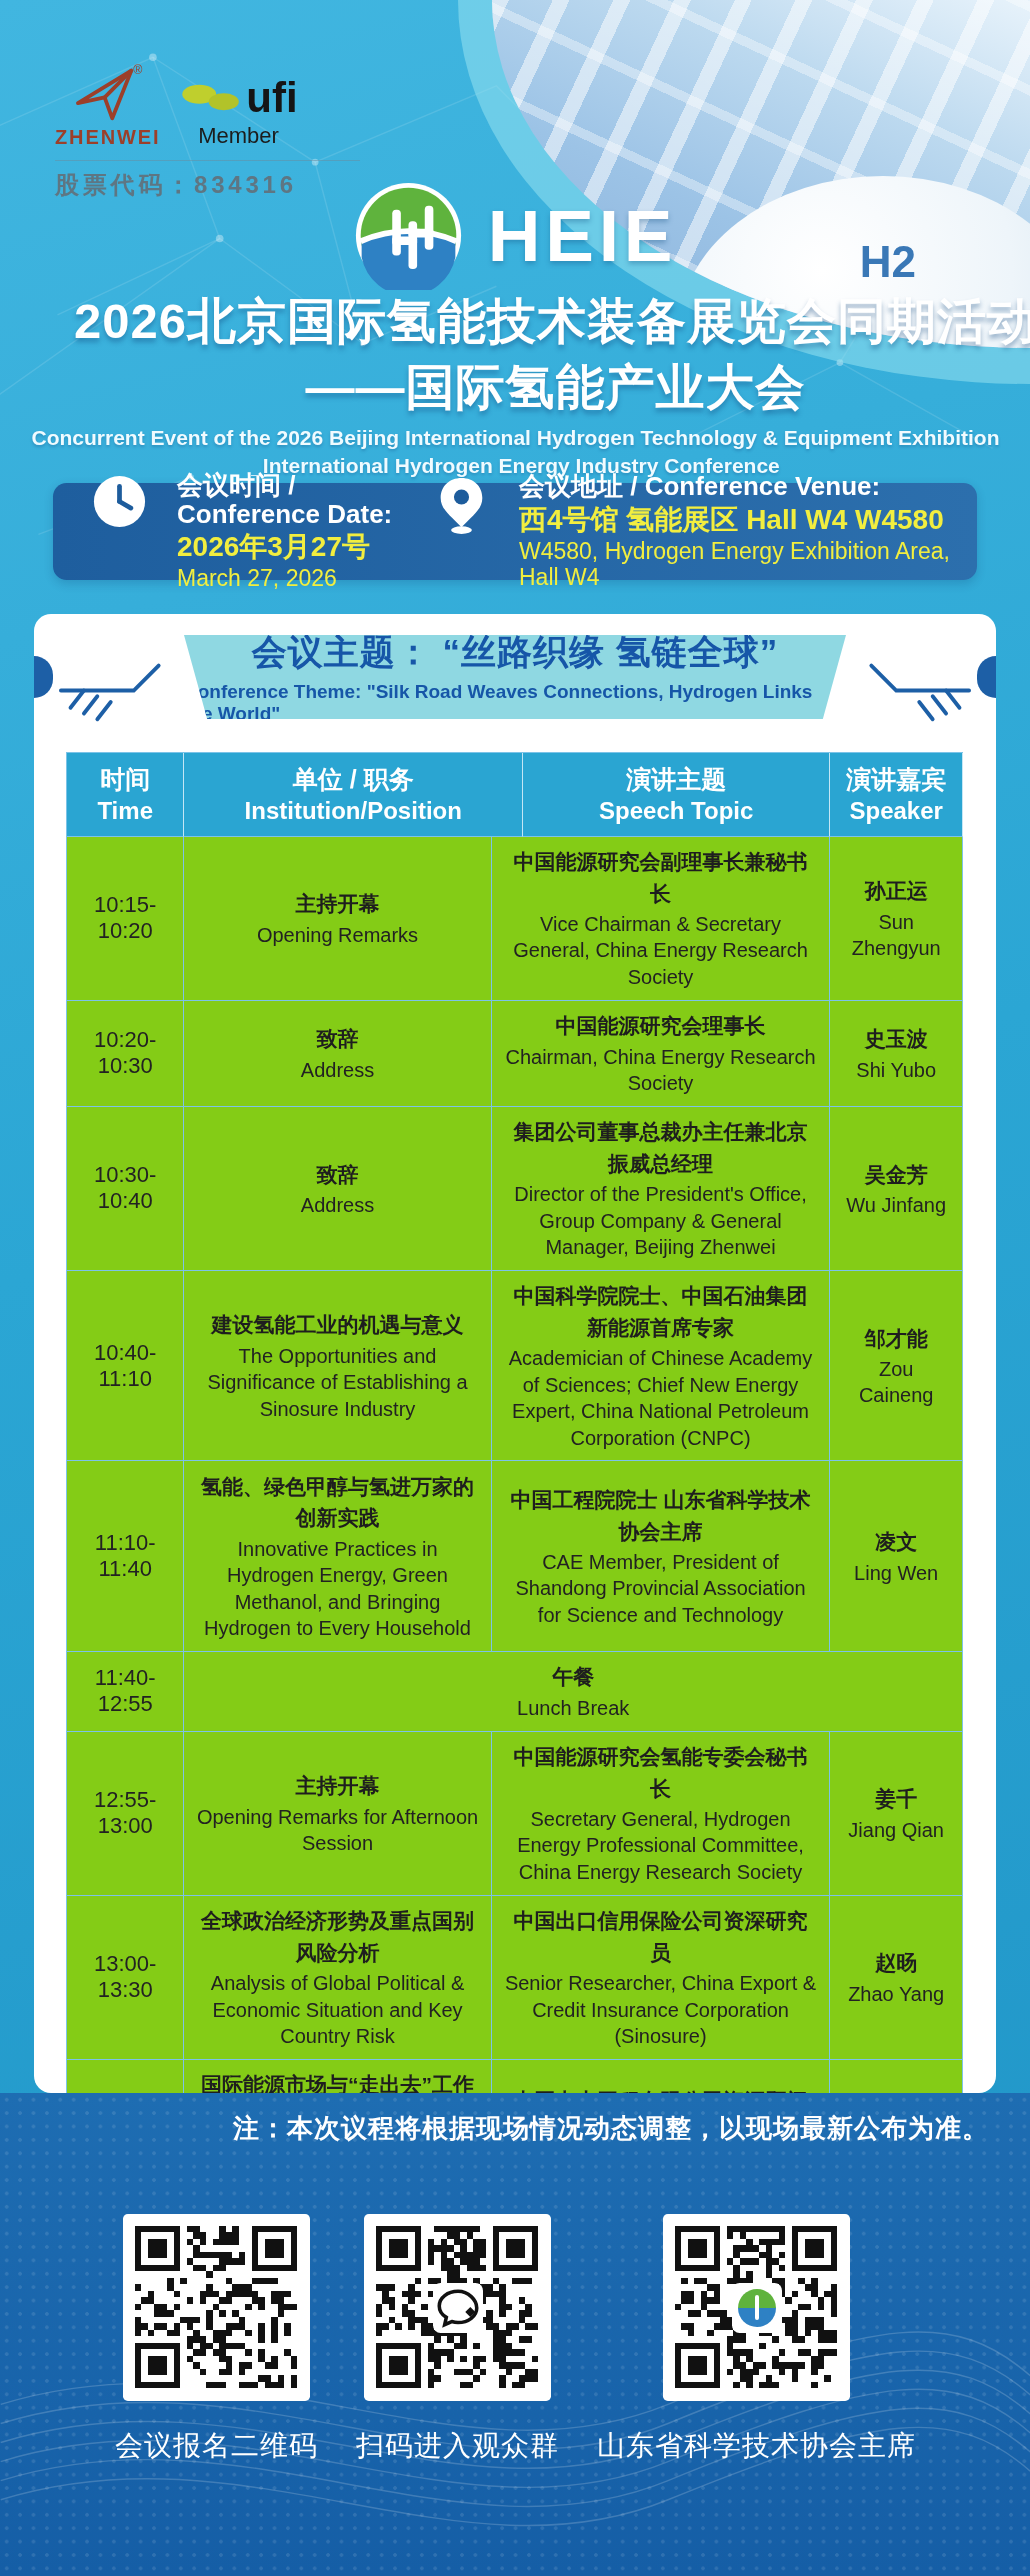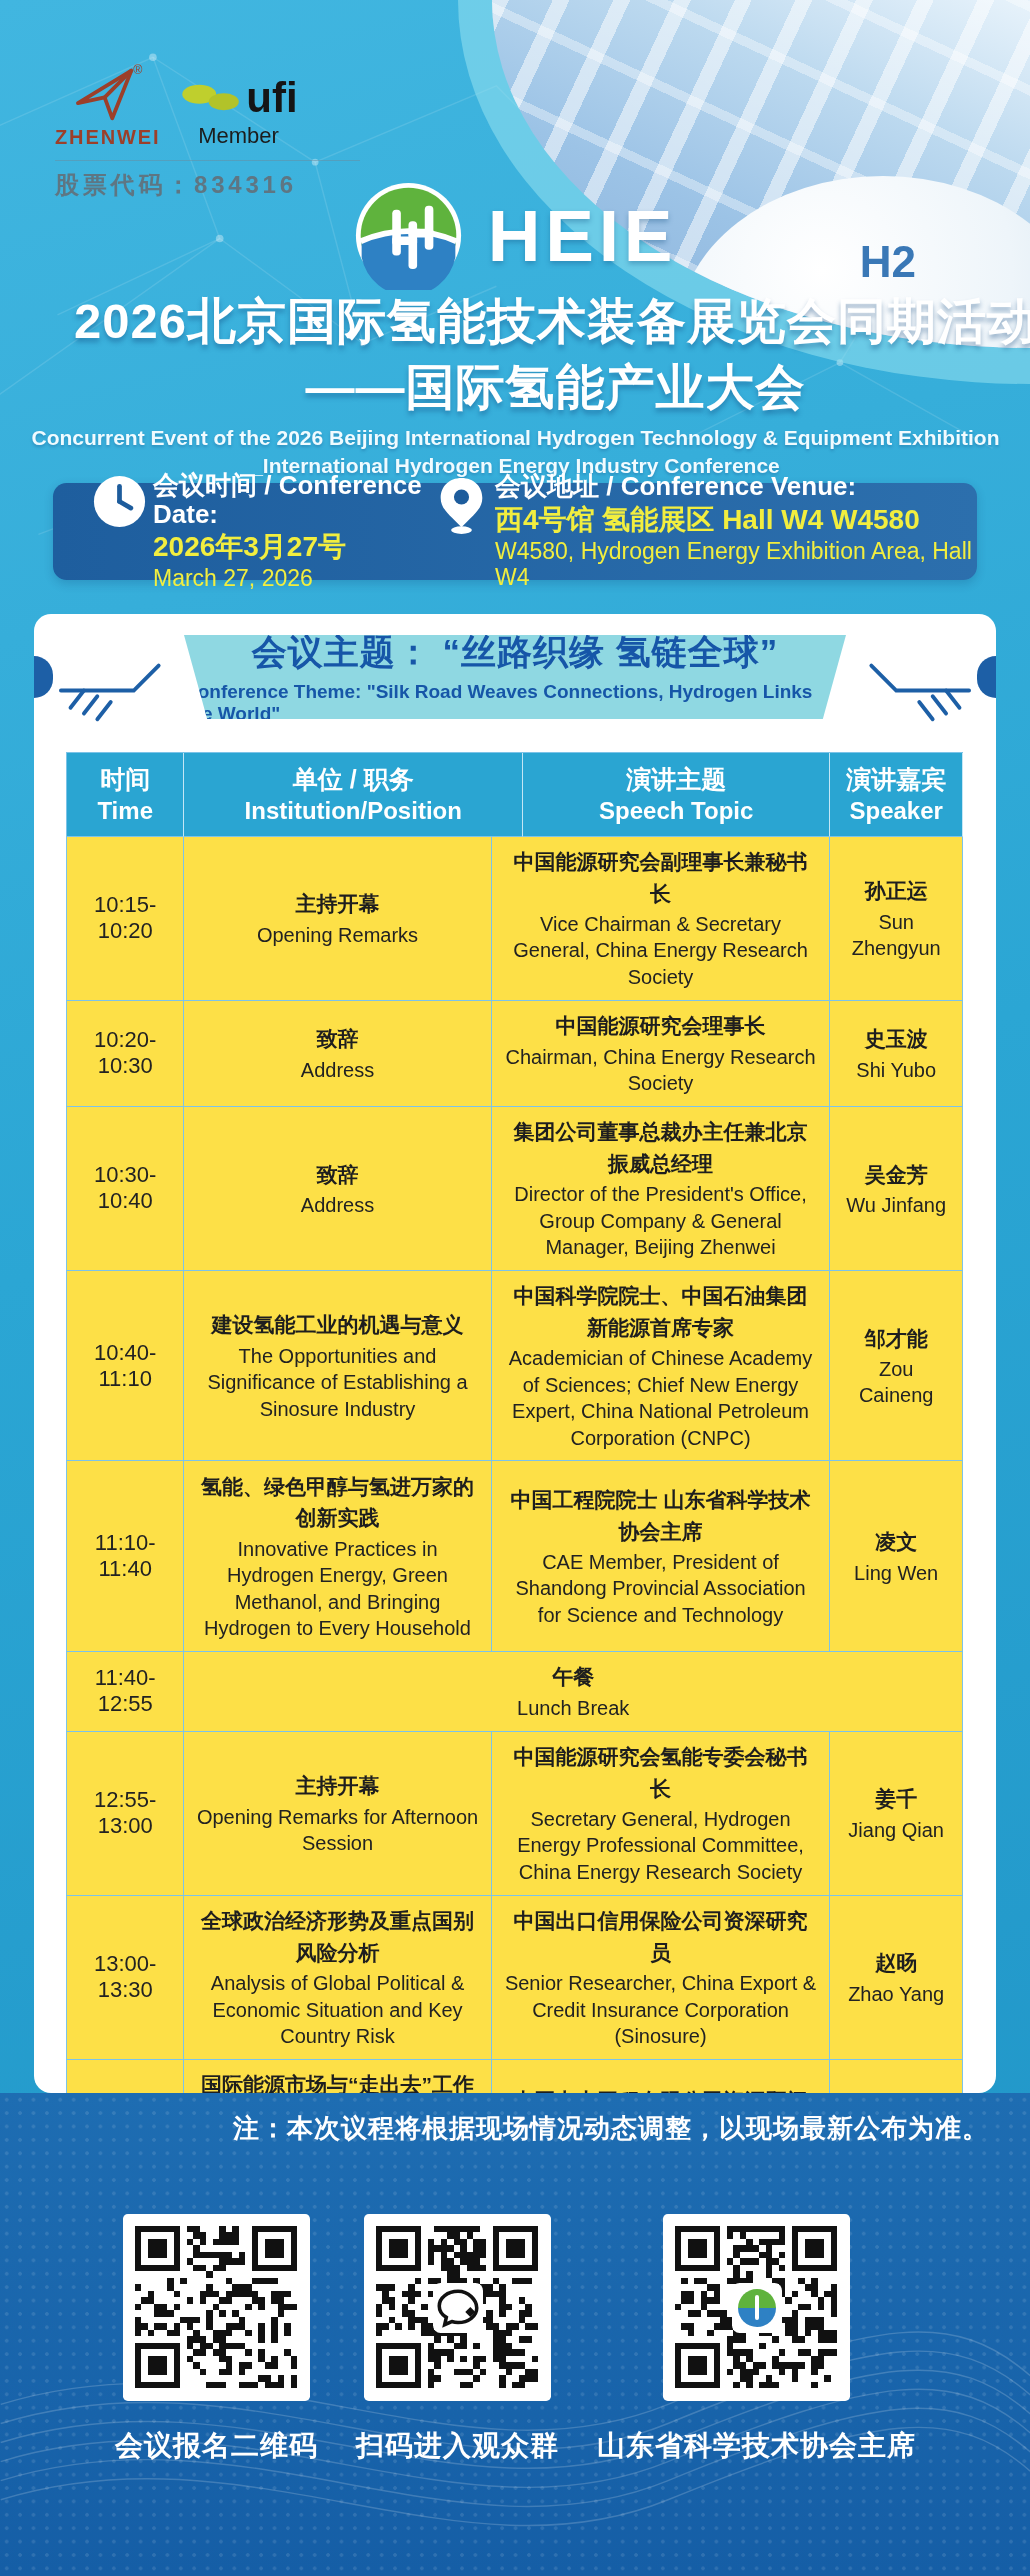--- a/index.html
+++ b/index.html
@@ -39,21 +39,21 @@
   .title{position:absolute;left:0;width:100%;text-align:center;color:#fff;font-weight:800;
     font-size:49px;letter-spacing:1px;text-shadow:0 3.8px 5.7px rgba(15,70,125,.4);padding-left:40px;}
   .t1{top:289px;} .t2{top:355px;}
   .subtitle{position:absolute;left:0;width:100%;text-align:center;color:#f0fbff;font-weight:600;
     font-size:21px;text-shadow:0 1.9px 2.9px rgba(15,70,125,.3);}
   .s1{top:426px;} .s2{top:454px;}
   
   .infobar{position:absolute;top:483px;left:53px;width:924px;height:97px;border-radius:13.4px;
     background:linear-gradient(90deg,#1e5e9e,#2c6fad);display:flex;align-items:center;
     box-shadow:0 3.8px 9.5px rgba(0,40,90,.18);}
-  .info{display:flex;align-items:flex-start;gap:7px;}
+  .info{display:flex;align-items:flex-start;gap:31px;}
   .info.left{padding-left:40px;width:382px;box-sizing:border-box;}
   .info.right{flex:1;}
   .info-icon{margin-top:3.8px;flex:0 0 auto;}
   .info-label{color:#fff;font-weight:700;font-size:26px;line-height:1.1;}
   .info-l1{color:#f2ee3f;font-weight:700;font-size:28px;line-height:1.15;margin-top:2.9px;}
   .info-l2{color:#f2ee3f;font-size:23px;line-height:1.15;margin-top:1.9px;}
   
   .card{position:absolute;left:34px;top:614px;width:962px;height:1479px;background:#ffffff;border-radius:17px;}
   .bump{position:absolute;width:19px;height:42px;background:#1d5fa6;top:42px;}
   .bump.l{left:0;border-radius:0 42px 42px 0;}
@@ -65,21 +65,21 @@
     background:#8fd8e2;clip-path:polygon(0 0,100% 0,96.5% 100%,3.5% 100%);
     display:flex;flex-direction:column;align-items:center;justify-content:center;}
   .theme-cn{color:#1656a8;font-size:35px;font-weight:800;letter-spacing:1px;}
   .theme-en{color:#1656a8;font-size:19px;font-weight:600;margin-top:4.8px;}
   
   .table{position:absolute;left:32px;top:138px;width:897px;
     border-top:1.9px solid #7cc3e8;border-left:1.9px solid #7cc3e8;box-sizing:border-box;}
   .tr{display:flex;}
   .cell{border-right:1.9px solid #7cc3e8;border-bottom:1.9px solid #7cc3e8;box-sizing:border-box;
     display:flex;flex-direction:column;justify-content:center;align-items:center;text-align:center;
-    padding:9.5px 11.5px;background:#fde047;}
+    padding:9.5px 11.5px;background:#84cc16;}
   .c0{width:13.1%;} .c1{width:34.3%;} .c2{width:37.8%;} .c3{width:14.8%;} .cm{width:86.9%;}
   .tr.head .cell{background:#2aa5d2;border-right-color:#c4e6f5;color:#fff;}
   .th-cn{font-size:25px;font-weight:700;line-height:1.3;}
   .th-en{font-size:24px;font-weight:700;line-height:1.3;}
   .td-time{font-size:22px;color:#222;font-weight:500;}
   .td-cn{font-size:21px;font-weight:700;color:#1e1e1e;line-height:1.5;}
   .td-en{font-size:20px;color:#222;line-height:1.32;margin-top:1.9px;font-weight:400;}
   
   .bottom{position:absolute;left:0;top:2093px;width:1031px;height:483px;overflow:hidden;
     background:linear-gradient(180deg,#1e6db2 0%,#155ea6 100%);}
@@ -87,21 +87,21 @@
     background-image:radial-gradient(rgba(255,255,255,.20) 1.5px,transparent 2.1px);
     background-size:13.4px 13.4px;}
   .waves{position:absolute;left:0;bottom:0;}
   .note{position:absolute;top:18px;right:42px;color:#fff;font-size:26px;font-weight:600;letter-spacing:1px;margin-left:40px;}
   .qr-row{position:absolute;top:121px;left:0;width:100%;display:flex;justify-content:center;gap:38px;}
   .qr-col{display:flex;flex-direction:column;align-items:center;}
   .qr-box{width:187px;height:187px;background:#fff;border-radius:4.8px;padding:12.4px;box-sizing:border-box;position:relative;}
   .qr-box svg{display:block;width:100%;height:100%;}
   .qr-center{position:absolute;left:50%;top:50%;transform:translate(-50%,-50%);
     width:50px;height:50px;background:#fff;display:flex;align-items:center;justify-content:center;border-radius:7.6px;}
-  .qr-label{margin-top:26px;color:#fff;font-size:28px;font-weight:700;letter-spacing:1px;white-space:nowrap;text-align:center;}
+  .qr-label{margin-top:26px;color:#fff;font-size:28px;font-weight:400;letter-spacing:1px;white-space:nowrap;text-align:center;}
   .heie-mini{width:38px;height:38px;border-radius:50%;
     background:linear-gradient(180deg,#5fb33d 0 50%,#2e81c4 50% 100%);position:relative;}
   .heie-mini::after{content:"";position:absolute;left:45%;top:18%;width:4.8px;height:64%;background:#fff;border-radius:2.9px;}
 </style>
 </head>
 <body>
 
 <div class="page">
 
   <svg class="net" width="1031" height="687" viewBox="0 0 1080 720">

